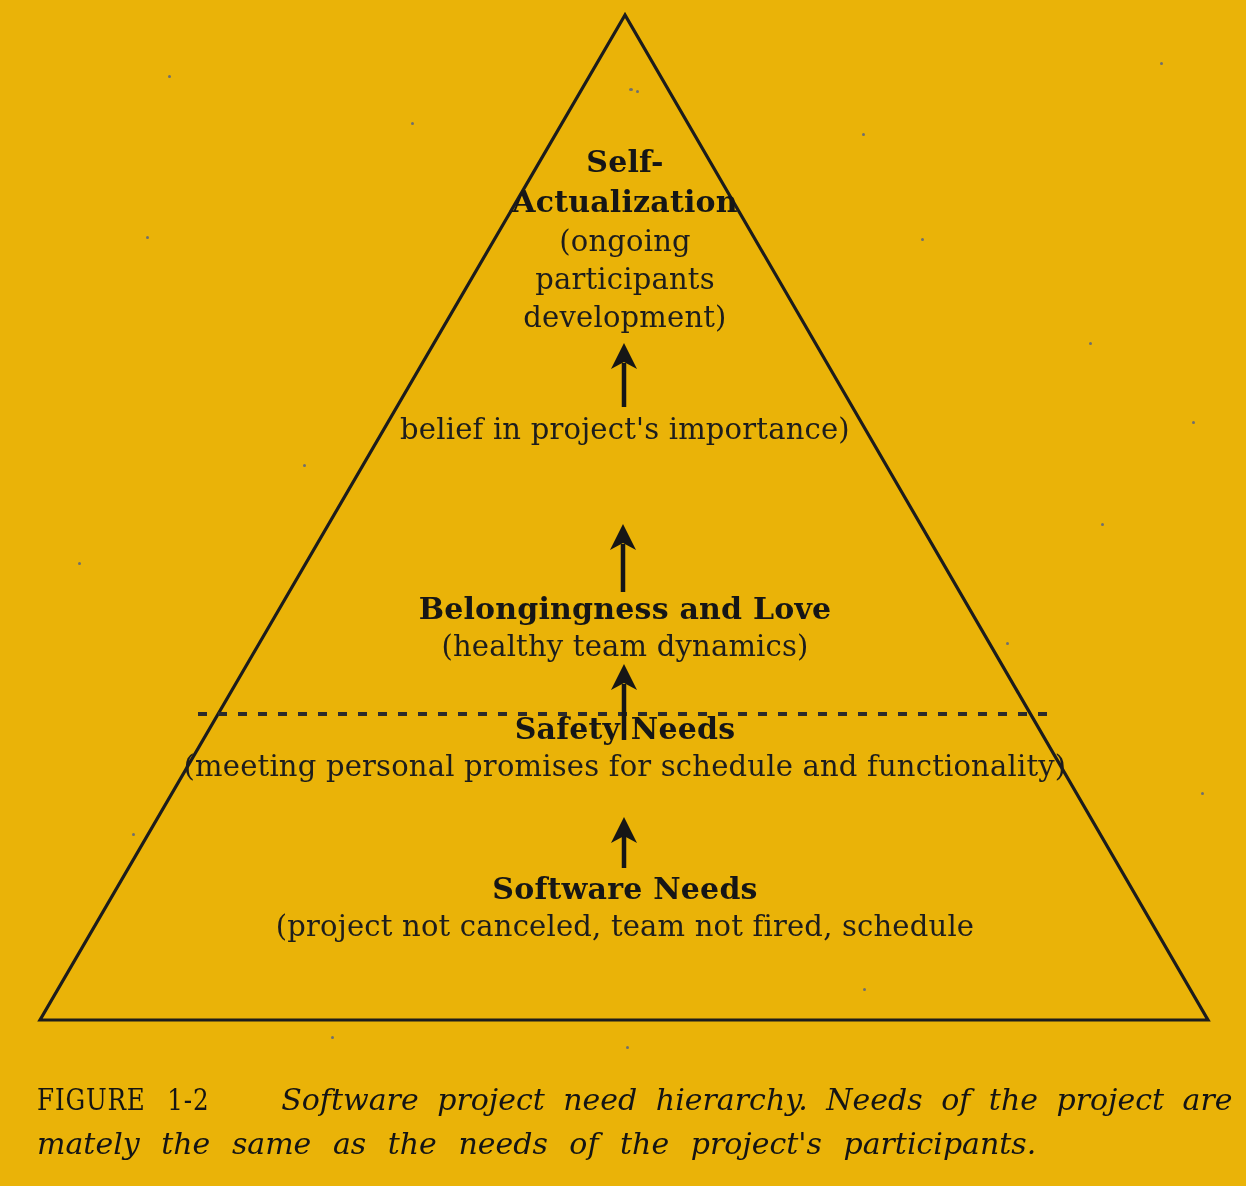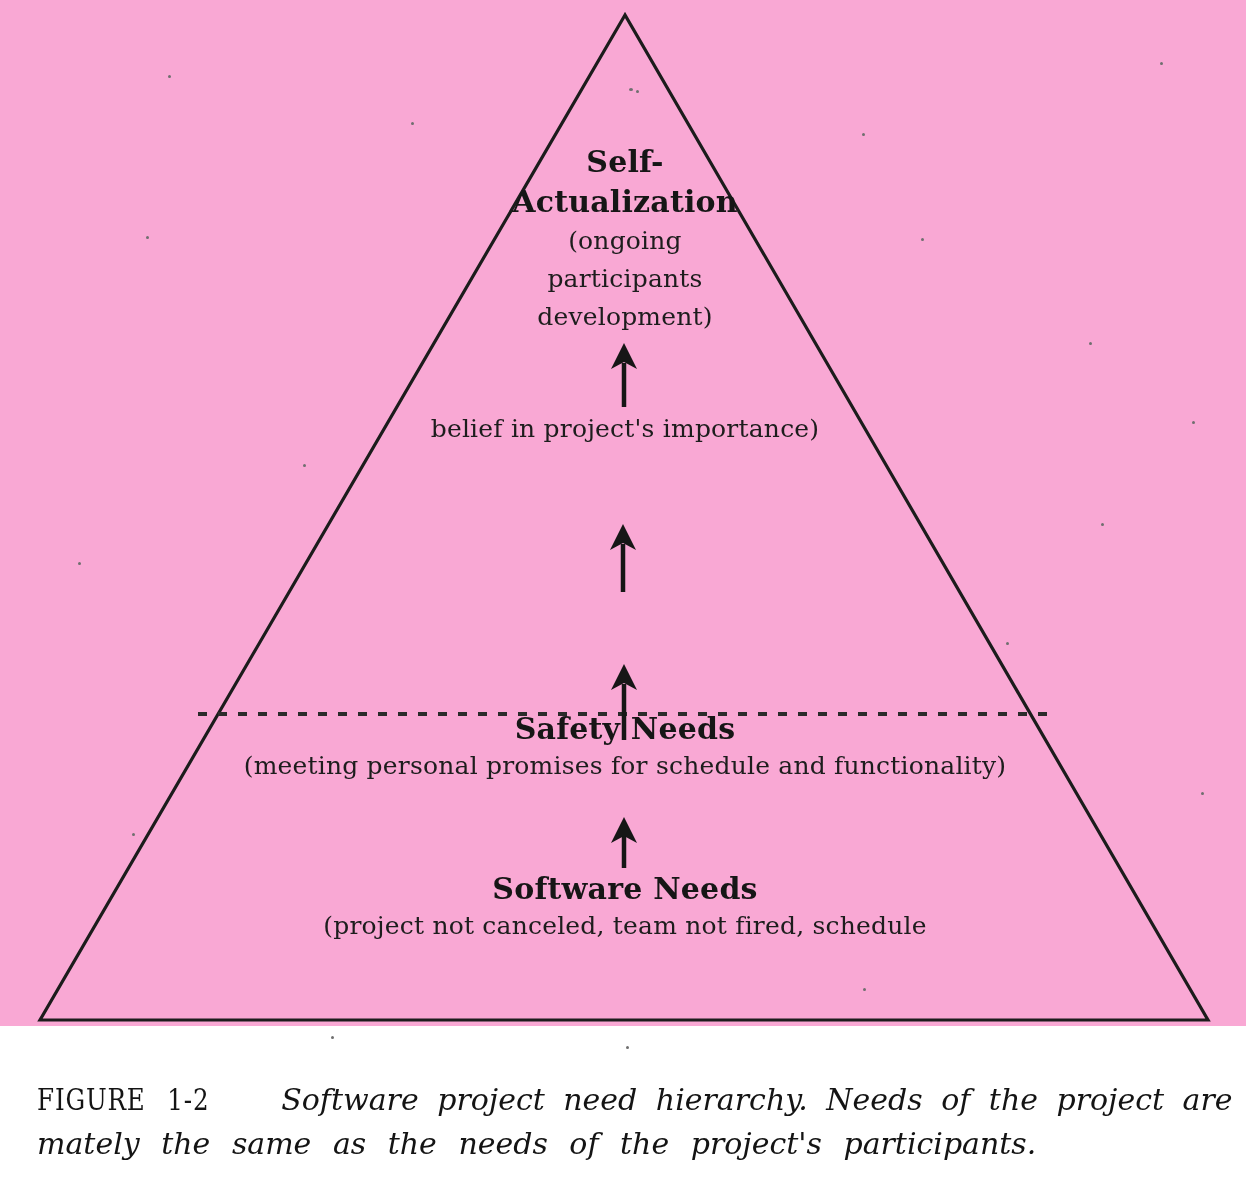--- a/index.html
+++ b/index.html
@@ -5,22 +5,22 @@
   html, body {
     margin: 0; padding: 0;
     width: 1246px; height: 1186px;
     background: #ffffff;
     overflow: hidden;
     font-family: "DejaVu Serif", "Liberation Serif", serif;
     color: #1b1b1b;
   }
   #stage {
     position: relative;
-    width: 1246px; height: 1026px;
-    background: #f9a8d4;
+    width: 1246px; height: 1186px;
+    background: #eab308;
   }
   #diagram-svg {
     position: absolute;
     left: 0; top: 0;
     width: 1246px; height: 1186px;
   }
   .lvl {
     position: absolute;
     left: 123px;
     width: 1004px;
@@ -28,21 +28,21 @@
     letter-spacing: 0.2px;
   }
   .lvl-title {
     font-weight: 700;
     font-size: 30px;
     line-height: 39px;
     color: #161616;
   }
   .lvl-desc {
     font-weight: 400;
-    font-size: 25px;
+    font-size: 29px;
     line-height: 36px;
     color: #1d1d1d;
   }
   #level-self-actualization { top: 142px; }
   #level-self-actualization .lvl-title { line-height: 40px; }
   #level-self-actualization .lvl-desc  { line-height: 38px; }
   #level-self-esteem       { top: 411px; }
   #level-belongingness     { top: 589px; }
   #level-safety            { top: 709px; }
   #level-survival          { top: 869px; }
@@ -115,20 +115,24 @@
     <div class="lvl-title">Actualization</div>
     <div class="lvl-desc">(ongoing</div>
     <div class="lvl-desc">participants</div>
     <div class="lvl-desc">development)</div>
   </div>
 
   <div class="lvl" id="level-self-esteem">
     <div class="lvl-desc">belief in project's importance)</div>
   </div>
 
+  <div class="lvl" id="level-belongingness">
+    <div class="lvl-title">Belongingness and Love</div>
+    <div class="lvl-desc">(healthy team dynamics)</div>
+  </div>
 
   <div class="lvl" id="level-safety">
     <div class="lvl-title">Safety Needs</div>
     <div class="lvl-desc">(meeting personal promises for schedule and functionality)</div>
   </div>
 
   <div class="lvl" id="level-survival">
     <div class="lvl-title">Software Needs</div>
     <div class="lvl-desc">(project not canceled, team not fired, schedule</div>
   </div>

